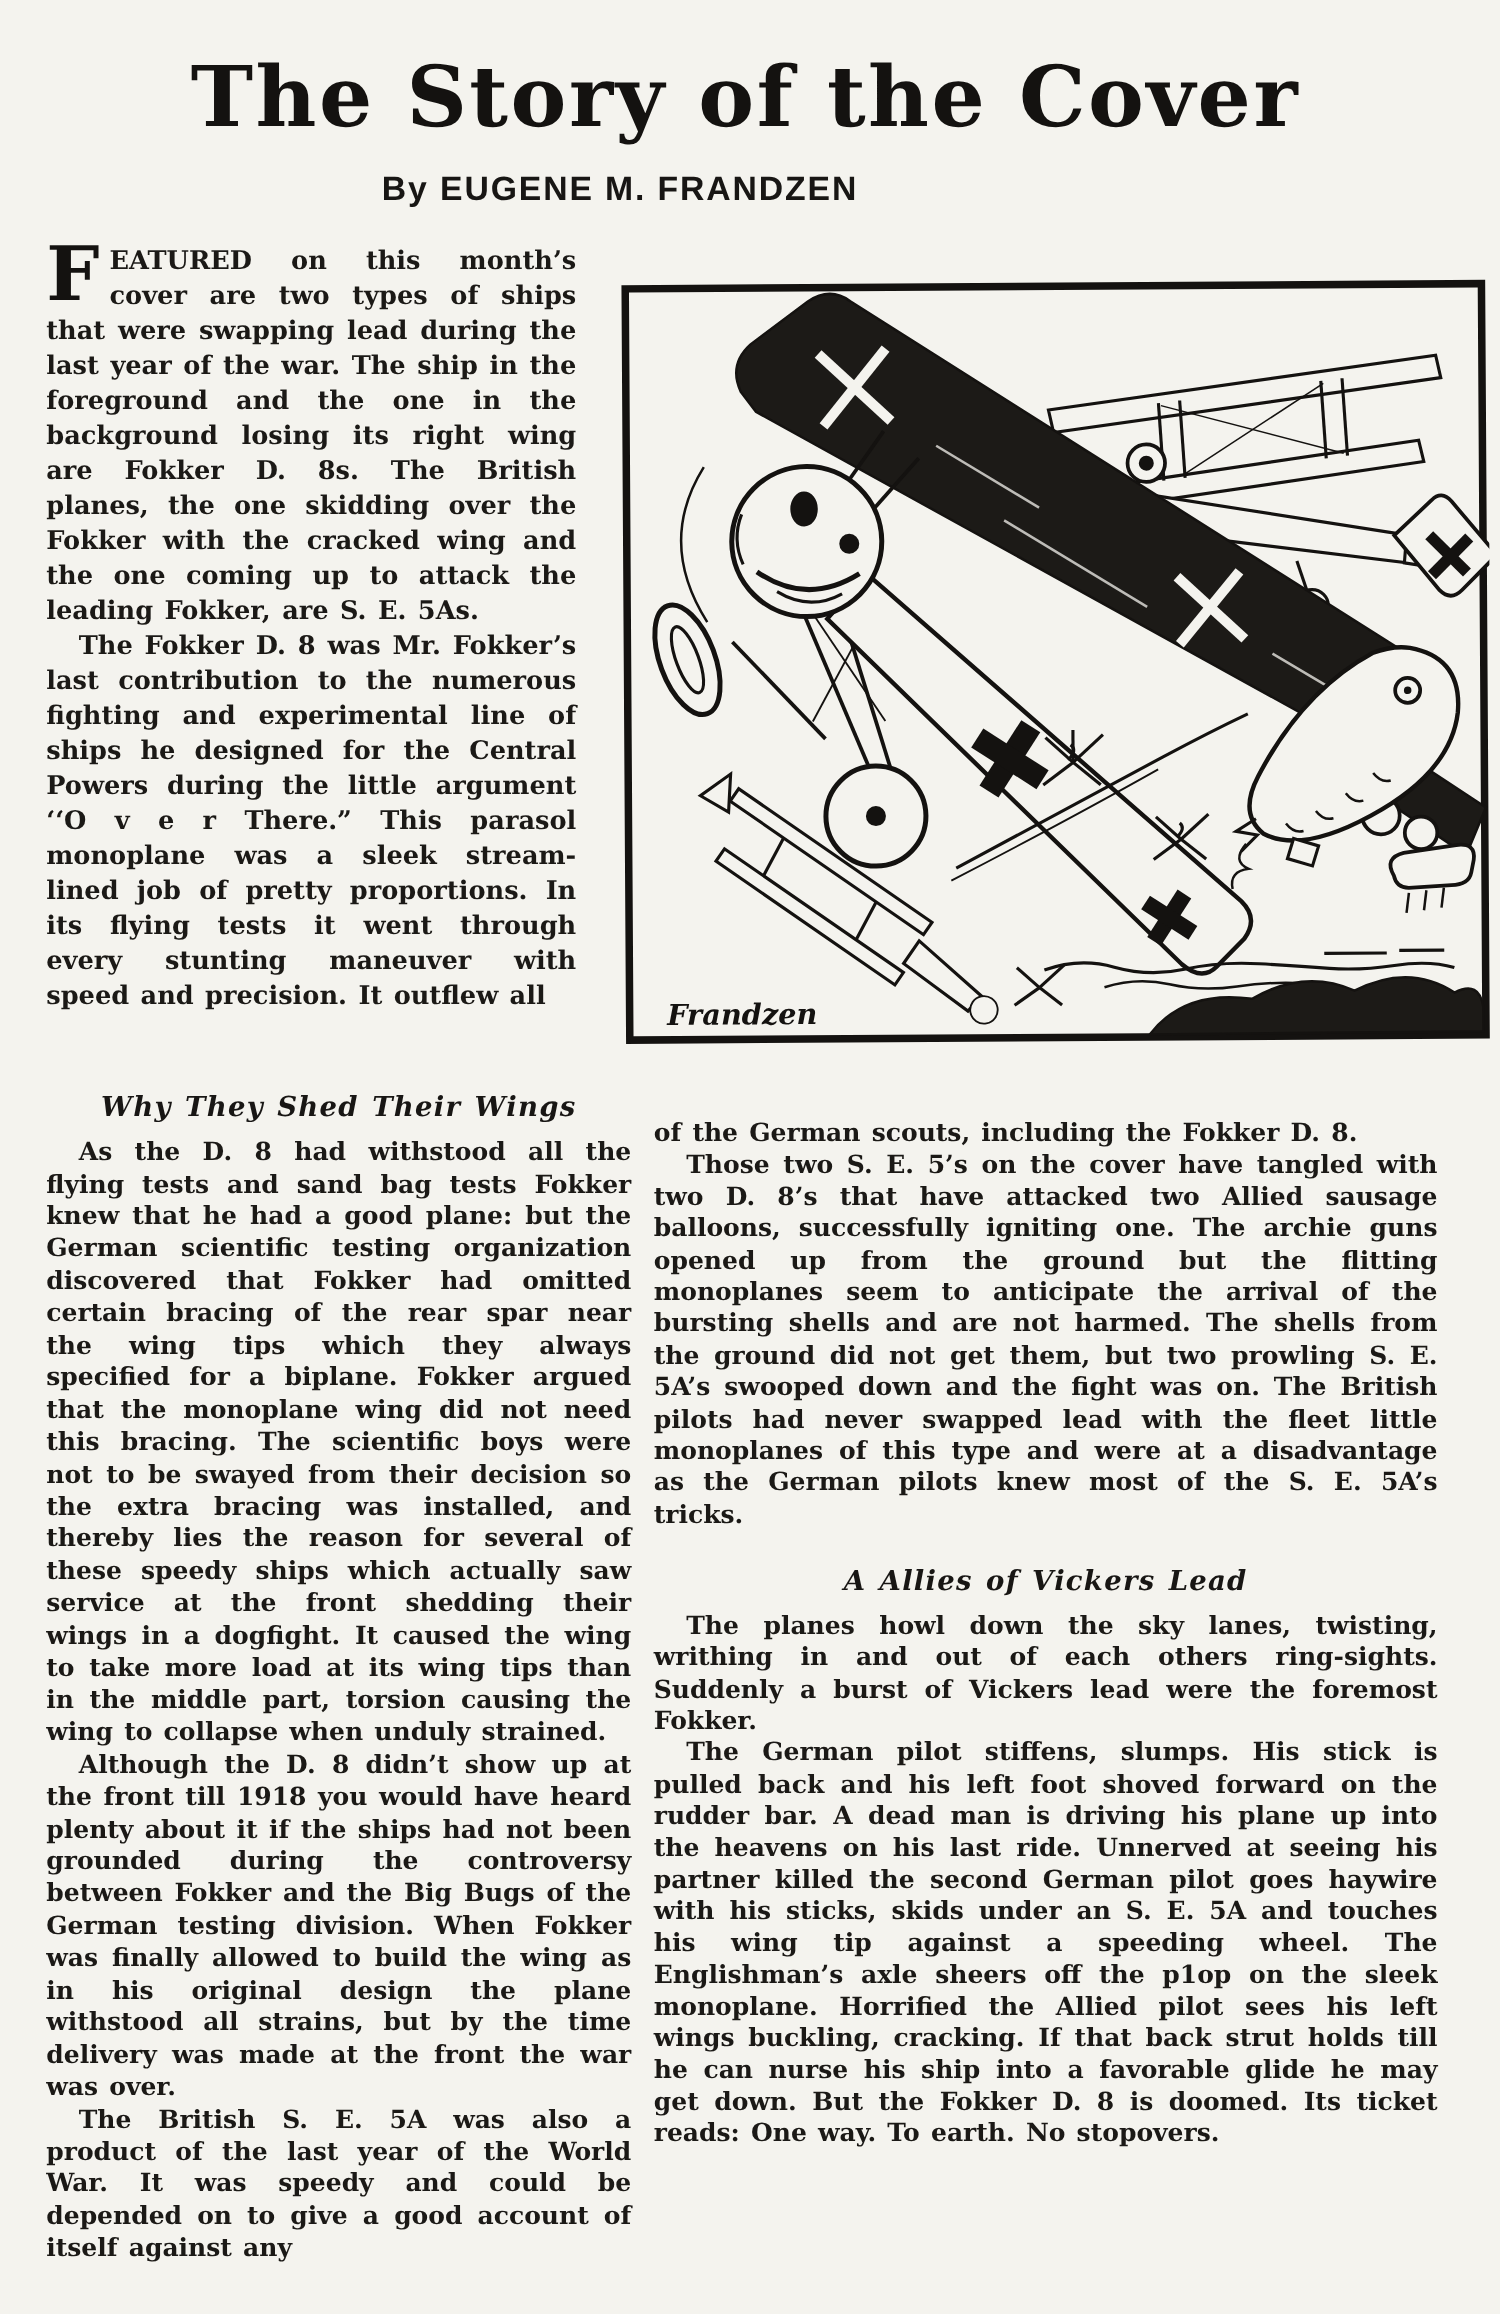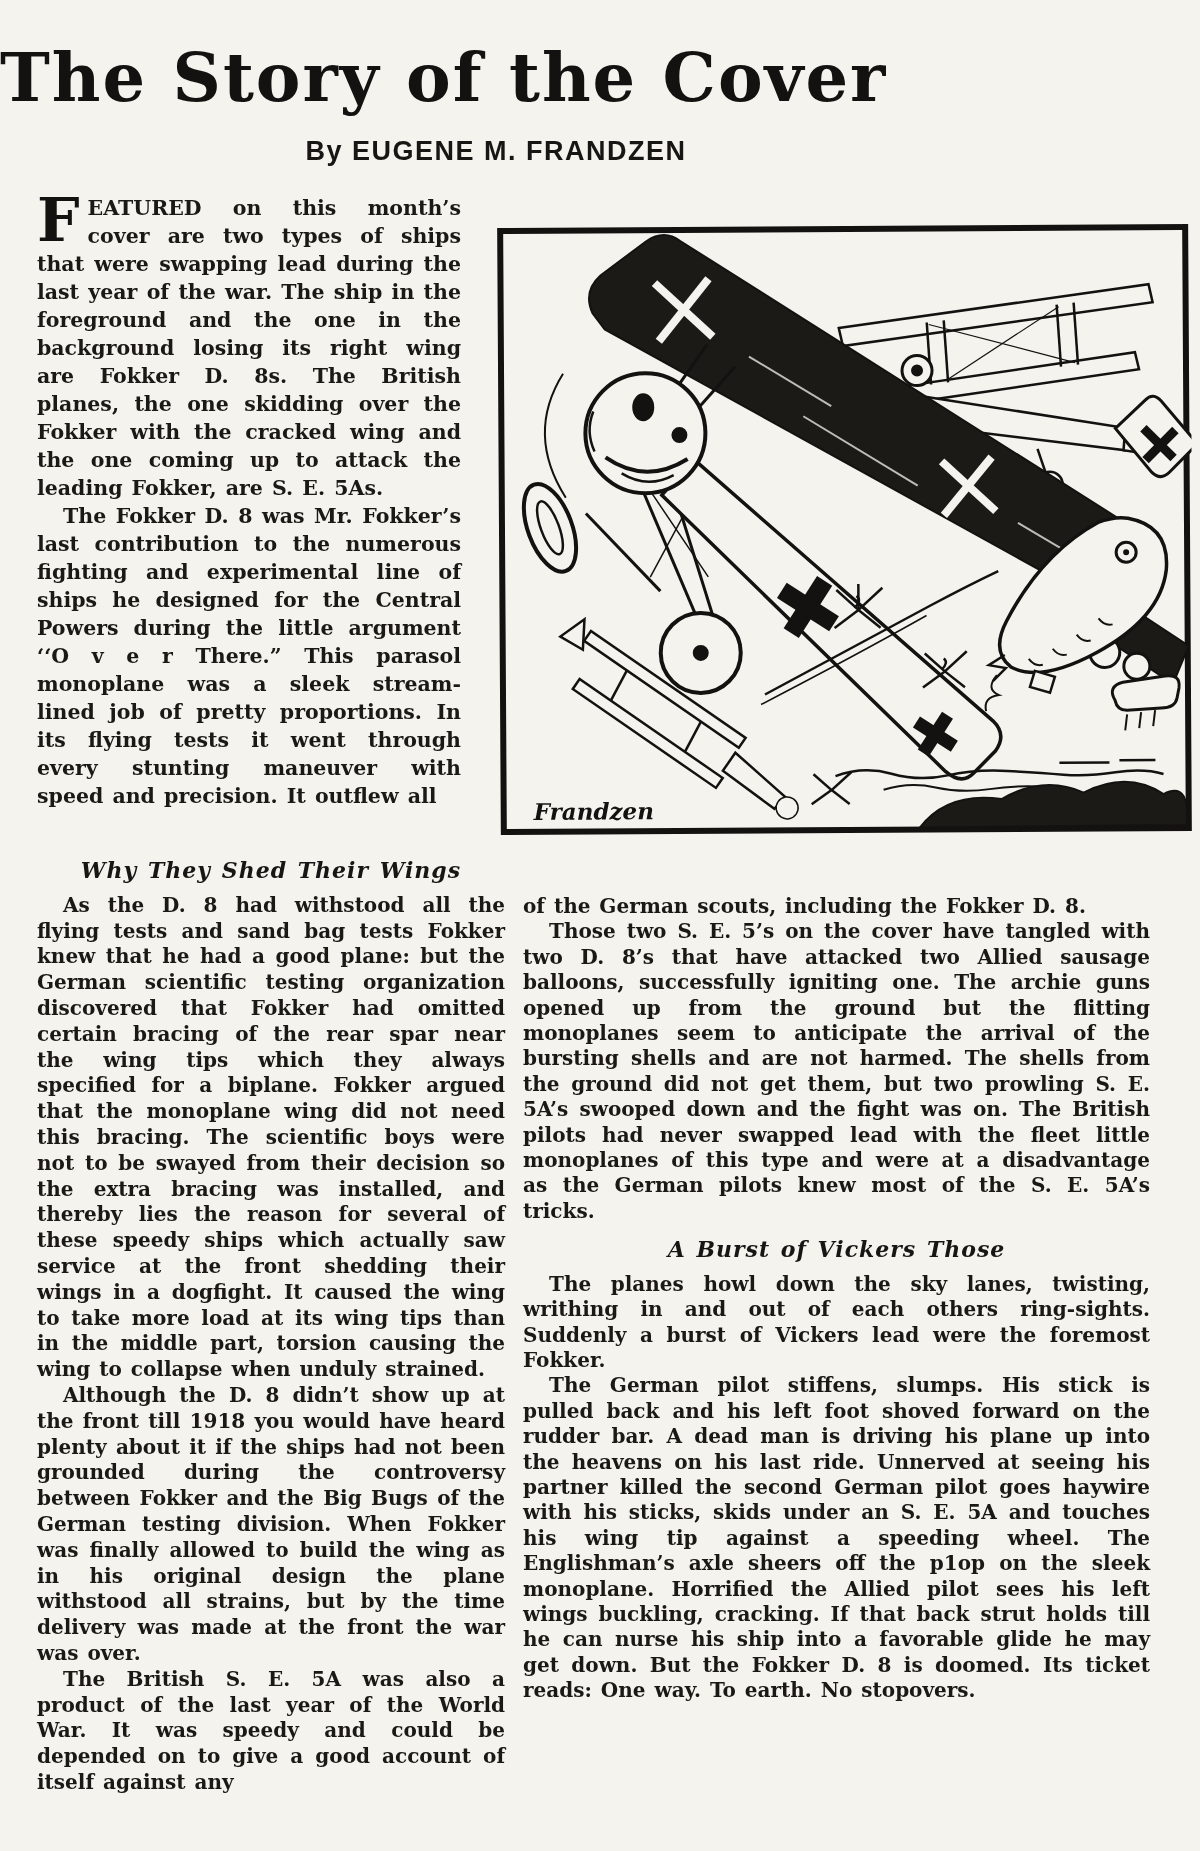--- a/index.html
+++ b/index.html
@@ -2,21 +2,21 @@
 <html><head>
 <meta charset="utf-8">
 <style>
   html,body{margin:0;padding:0;}
   body{
     width:1200px;height:1851px;position:relative;overflow:hidden;
     background:#f4f3ee;color:#181614;
     font-family:"DejaVu Serif", serif;
   }
   .page-title{
-    position:absolute;left:0;top:38px;width:1040px;text-align:left;
+    position:absolute;left:0;top:38px;width:1040px;text-align:right;
     font-size:67px;font-weight:700;letter-spacing:2px;color:#141210;
     font-family:"DejaVu Serif", serif;
   }
   .byline{
     position:absolute;left:0;top:136px;width:992px;text-align:center;
     font-size:27px;font-weight:700;letter-spacing:1.5px;color:#181614;
     font-family:"Liberation Sans", sans-serif;
   }
   .col{
     text-align:justify;font-weight:700;color:#1b1916;
@@ -25,21 +25,21 @@
   .col-left-top{position:absolute;left:37px;top:194px;width:424px;font-size:20.5px;line-height:28px;}
   .col-left-bottom{position:absolute;left:37px;top:845px;width:468px;font-size:20px;line-height:25.8px;}
   .col-right{position:absolute;left:523px;top:894px;width:627px;font-size:20px;line-height:25.4px;}
   .col p{margin:0;padding:0;}
   .indent{text-indent:26px;}
   .dropcap{
     float:left;font-size:60px;line-height:47px;font-weight:700;
     margin:3px 8px 0 0;color:#141210;
   }
   h3.subhead{
-    margin:13px 0 9px 0;text-align:center;font-style:italic;font-weight:700;
+    margin:29px 0 9px 0;text-align:center;font-style:italic;font-weight:700;
     font-size:22px;letter-spacing:1px;text-indent:0;color:#181614;
   }
   .illustration{
     position:absolute;left:498px;top:224px;width:694px;height:612px;
     transform:rotate(-0.35deg);
   }
   svg .ink{stroke:#141210;fill:none;}
   svg text{font-family:"DejaVu Serif", serif;}
 </style>
 </head>
@@ -209,16 +209,16 @@
 <div class="col col-left-bottom">
   <h3 class="subhead">Why They Shed Their Wings</h3>
   <p class="indent">As the D. 8 had withstood all the flying tests and sand bag tests Fokker knew that he had a good plane: but the German scientific testing organization discovered that Fokker had omitted certain bracing of the rear spar near the wing tips which they always specified for a biplane. Fokker argued that the monoplane wing did not need this bracing. The scientific boys were not to be swayed from their decision so the extra bracing was installed, and thereby lies the reason for several of these speedy ships which actually saw service at the front shedding their wings in a dogfight. It caused the wing to take more load at its wing tips than in the middle part, torsion causing the wing to collapse when unduly strained.</p>
   <p class="indent">Although the D. 8 didn’t show up at the front till 1918 you would have heard plenty about it if the ships had not been grounded during the controversy between Fokker and the Big Bugs of the German testing division. When Fokker was finally allowed to build the wing as in his original design the plane withstood all strains, but by the time delivery was made at the front the war was over.</p>
   <p class="indent">The British S. E. 5A was also a product of the last year of the World War. It was speedy and could be depended on to give a good account of itself against any</p>
 </div>
 
 <div class="col col-right">
   <p>of the German scouts, including the Fokker D. 8.</p>
   <p class="indent">Those two S. E. 5’s on the cover have tangled with two D. 8’s that have attacked two Allied sausage balloons, successfully igniting one. The archie guns opened up from the ground but the flitting monoplanes seem to anticipate the arrival of the bursting shells and are not harmed. The shells from the ground did not get them, but two prowling S. E. 5A’s swooped down and the fight was on. The British pilots had never swapped lead with the fleet little monoplanes of this type and were at a disadvantage as the German pilots knew most of the S. E. 5A’s tricks.</p>
-  <h3 class="subhead">A Burst of Vickers Those</h3>
+  <h3 class="subhead">A Allies of Vickers Lead</h3>
   <p class="indent">The planes howl down the sky lanes, twisting, writhing in and out of each others ring-sights. Suddenly a burst of Vickers lead were the foremost Fokker.</p>
   <p class="indent">The German pilot stiffens, slumps. His stick is pulled back and his left foot shoved forward on the rudder bar. A dead man is driving his plane up into the heavens on his last ride. Unnerved at seeing his partner killed the second German pilot goes haywire with his sticks, skids under an S. E. 5A and touches his wing tip against a speeding wheel. The Englishman’s axle sheers off the p1op on the sleek monoplane. Horrified the Allied pilot sees his left wings buckling, cracking. If that back strut holds till he can nurse his ship into a favorable glide he may get down. But the Fokker D. 8 is doomed. Its ticket reads: One way. To earth. No stopovers.</p>
 </div>
 
 </body></html>

